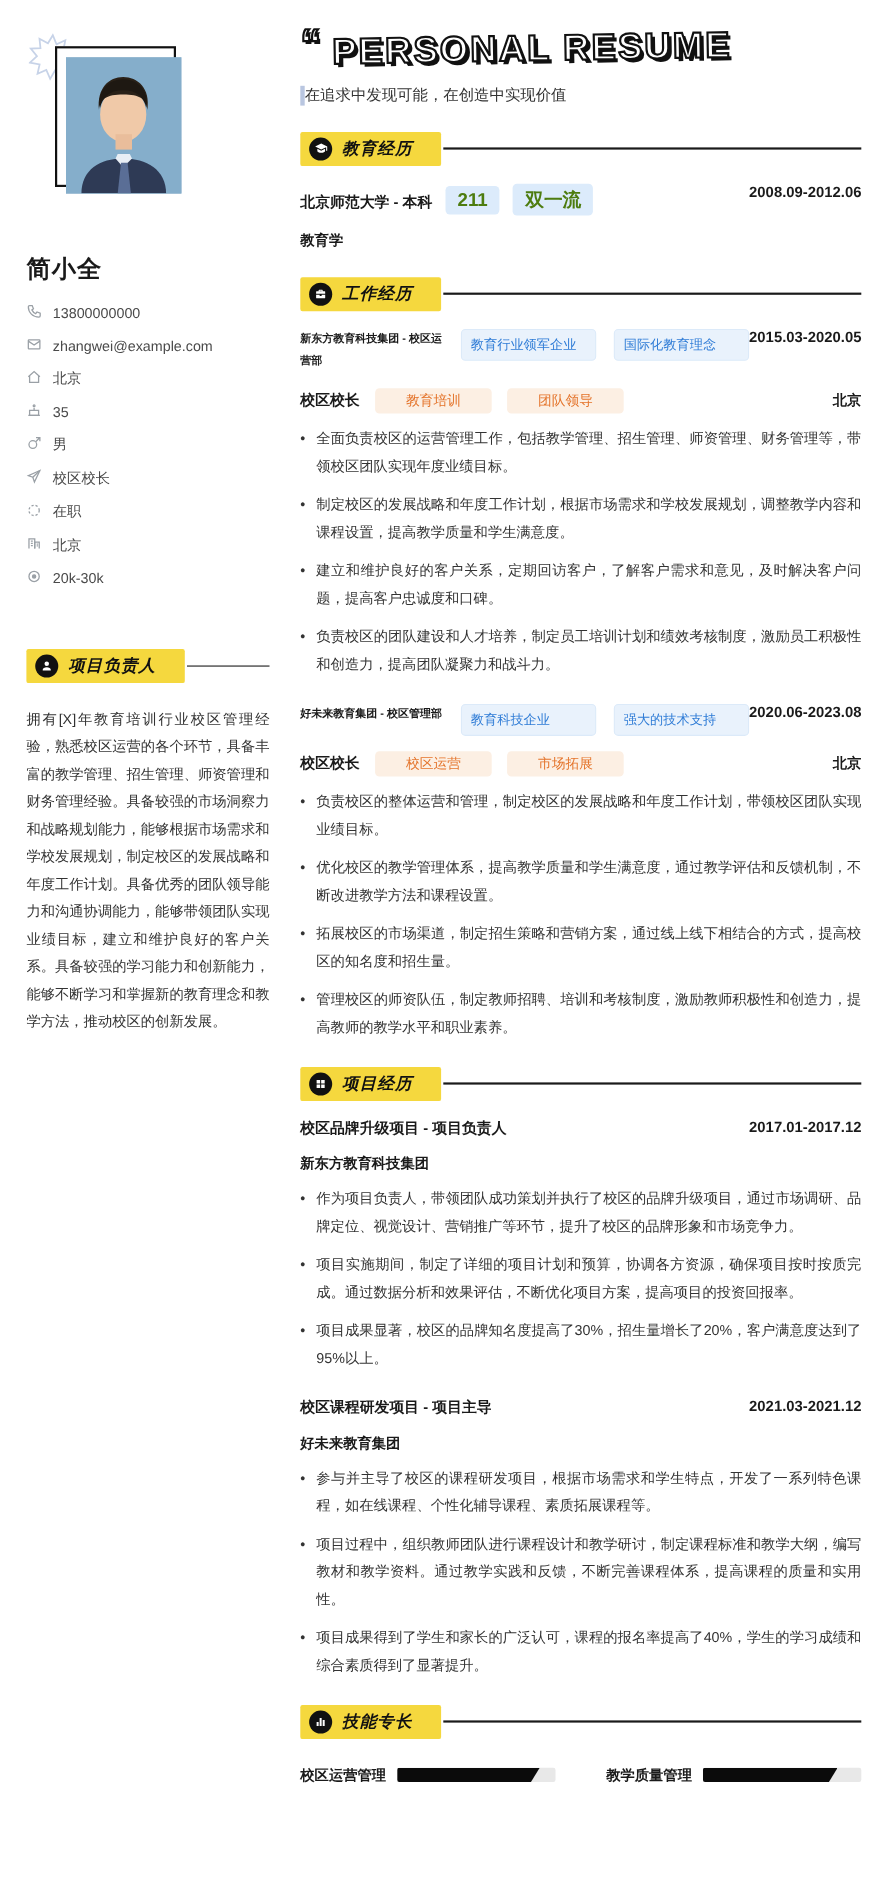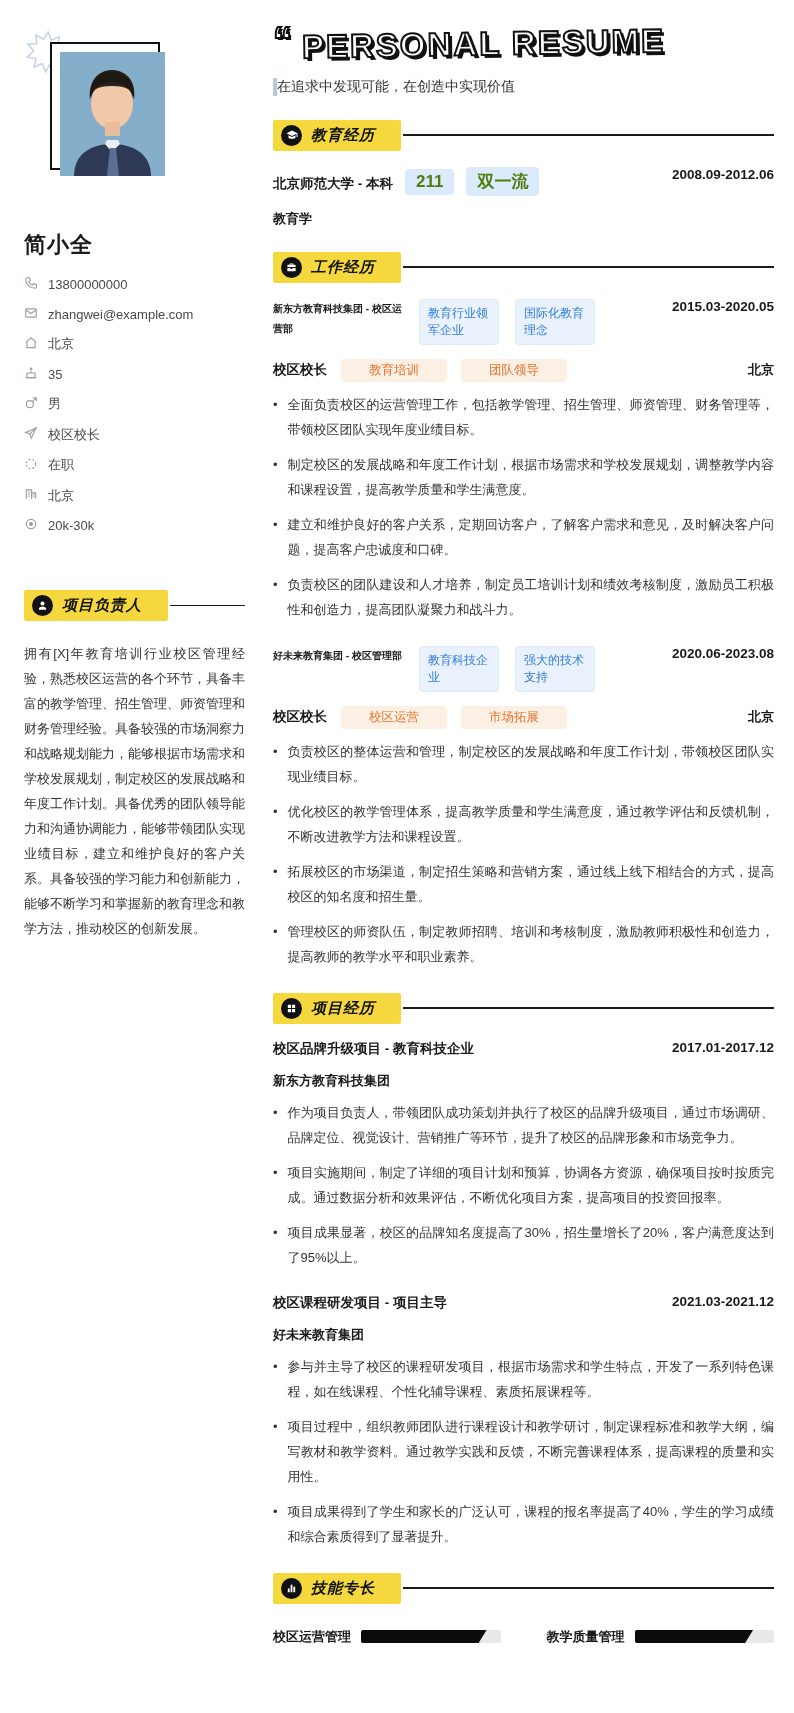--- a/index.html
+++ b/index.html
@@ -53,21 +53,21 @@
   .entry-row { display:flex; align-items:flex-start; margin-top:16px; }
   .entry-title { font-size:13.5px; font-weight:bold; color:#1a1a1a; }
   .edu-school { white-space:nowrap; }
   .mini-badge { display:inline-block; font-size:17px; color:#4d7c0f; background:#DCEBFB; border-radius:4px; padding:3px 11px; margin-left:12px; vertical-align:1px; }
   .date { margin-left:auto; font-size:13.5px; font-weight:bold; color:#1a1a1a; white-space:nowrap; }
   .sub-bold { font-size:13px; font-weight:bold; color:#1a1a1a; margin-top:14px; }
   .para { font-size:13px; line-height:25px; color:#333; text-align:justify; margin-top:12px; }
 
   .company-name { width:132px; flex:0 0 132px; font-size:10px; font-weight:bold; color:#1a1a1a; line-height:20px; }
   .big-badges { display:flex; gap:16px; margin-left:14px; }
-  .big-badge { width:80px; font-size:12px; line-height:17px; color:#2F7CD6; background:#E9F2FC; border:1px solid #DCEAF9; border-radius:4px; padding:5px 8px; }
+  .big-badge { width:123px; font-size:12px; line-height:17px; color:#2F7CD6; background:#E9F2FC; border:1px solid #DCEAF9; border-radius:4px; padding:5px 8px; }
   .role-row { display:flex; align-items:center; margin-top:14px; }
   .role { font-size:13.5px; font-weight:bold; color:#1a1a1a; }
   .tag { font-size:12.5px; color:#E4742B; background:#FCEFE3; border-radius:4px; padding:3px 28px; margin-left:14px; }
   .loc { margin-left:auto; font-size:13px; font-weight:bold; color:#1a1a1a; }
   .bullet { display:flex; font-size:13px; line-height:25px; color:#333; margin-top:10px; }
   .bullet .dot { flex:0 0 auto; padding-right:10px; }
   .bullet .txt { text-align:justify; }
 
   
   .skills-grid { display:grid; grid-template-columns:1fr 1fr; column-gap:46px; row-gap:27px; margin-top:24px; }
@@ -321,21 +321,21 @@
             <svg width="11" height="11" viewBox="0 0 24 24" fill="#fff">
                 <path d="M4 4h7v7H4zM13 4h7v7h-7zM4 13h7v7H4zM13 13h7v7h-7z"></path>
               </svg>
           </span>
           <span class="sec-title">项目经历</span>
         </span>
         <span class="sec-line"></span>
       </div>
 
       <div class="entry-row">
-        <span class="entry-title">校区品牌升级项目 - 教育科技企业</span>
+        <span class="entry-title">校区品牌升级项目 - 项目负责人</span>
         <span class="date">2017.01-2017.12</span>
       </div>
       <div class="sub-bold">新东方教育科技集团</div>
       <p class="bullet">
           <span class="dot">•</span>
           <span class="txt">作为项目负责人，带领团队成功策划并执行了校区的品牌升级项目，通过市场调研、品牌定位、视觉设计、营销推广等环节，提升了校区的品牌形象和市场竞争力。</span>
         </p>
       <p class="bullet">
           <span class="dot">•</span>
           <span class="txt">项目实施期间，制定了详细的项目计划和预算，协调各方资源，确保项目按时按质完成。通过数据分析和效果评估，不断优化项目方案，提高项目的投资回报率。</span>

